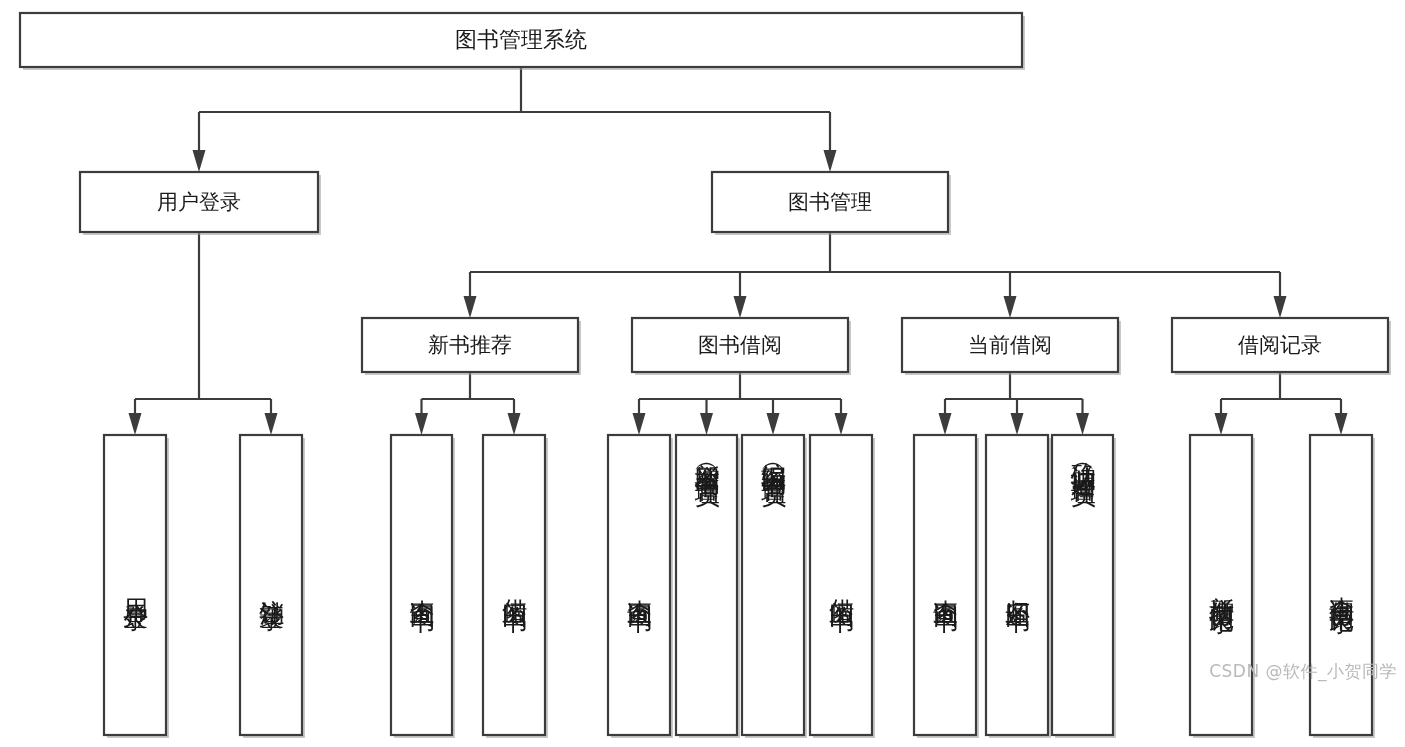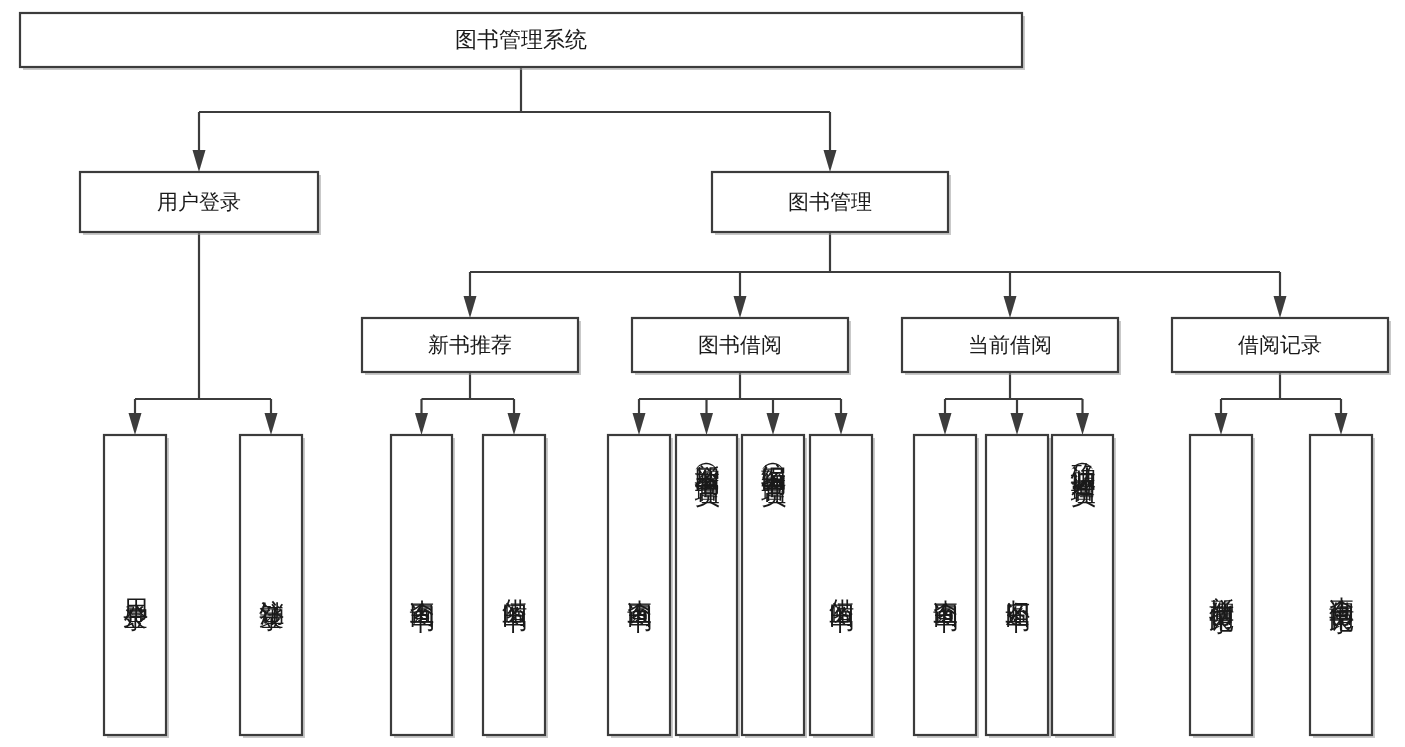--- a/index.html
+++ b/index.html
@@ -233,14 +233,15 @@
         <span>确认归还（管理员）</span>
       </div>
       <div class="leaf-label-v" style="left: 1190px; top: 443px; width: 62px; height: 284px; display: flex; align-items: center; justify-content: center;">
         <span>新增借阅记录</span>
       </div>
       <div class="leaf-label-v" style="left: 1310px; top: 443px; width: 62px; height: 284px; display: flex; align-items: center; justify-content: center;">
         <span>查询借阅记录</span>
       </div>
     </div>
 
+  <div id="watermark">CSDN @软件_小贺同学</div>
 
 </div>
 
 </body></html>

